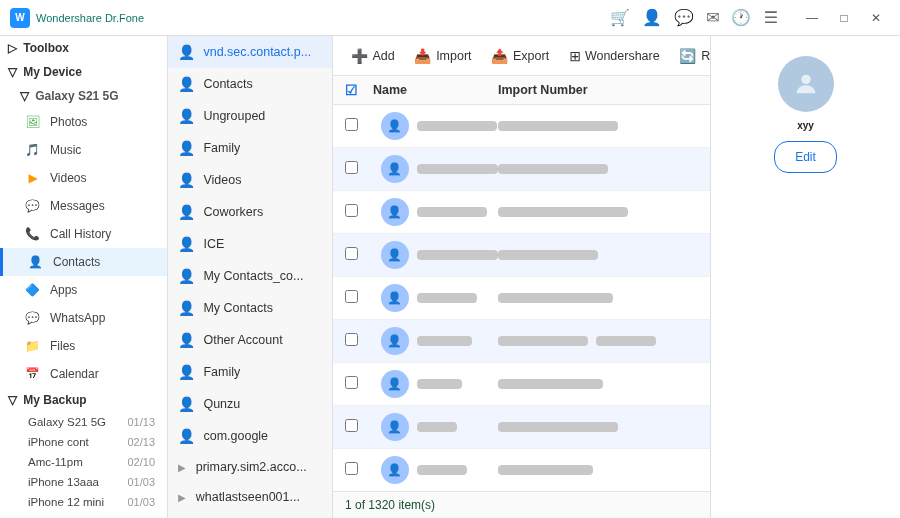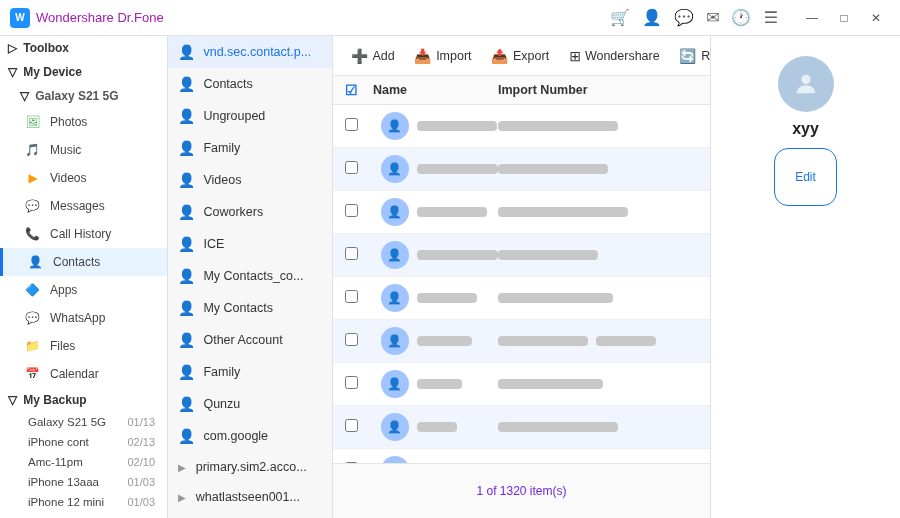--- a/index.html
+++ b/index.html
@@ -10,21 +10,21 @@
       background: #fff;
       height: 36px;
       display: flex;
       align-items: center;
       padding: 0 10px;
       border-bottom: 1px solid #e0e0e0;
       justify-content: space-between;
     }
     .title-bar-left { display: flex; align-items: center; gap: 6px; }
     .title-bar-logo { width: 20px; height: 20px; background: #1e90ff; border-radius: 4px; display: flex; align-items: center; justify-content: center; color: white; font-size: 10px; font-weight: bold; }
-    .title-bar-title { font-size: 13px; color: #a21caf; font-weight: 500; }
+    .title-bar-title { font-size: 11px; color: #0f766e; font-weight: 500; }
     .title-bar-icons { display: flex; align-items: center; gap: 12px; }
     .title-bar-icon { color: #666; font-size: 16px; cursor: pointer; }
     .title-bar-controls { display: flex; align-items: center; gap: 4px; margin-left: 8px; }
     .ctrl-btn { width: 28px; height: 22px; display: flex; align-items: center; justify-content: center; cursor: pointer; color: #555; font-size: 12px; }
 
     
     .main { display: flex; height: calc(518px - 36px); }
 
     
     .sidebar { width: 168px; background: #fff; border-right: 1px solid #e0e0e0; overflow-y: auto; flex-shrink: 0; }
@@ -100,45 +100,45 @@
       background: #a0c4ff; display: flex; align-items: center;
       justify-content: center; color: #fff; font-size: 12px; flex-shrink: 0;
     }
     .blurred-text {
       height: 10px; border-radius: 4px; background: #c8c8c8;
       display: inline-block;
     }
     .contact-name-wrap { flex: 1; padding-left: 8px; min-width: 0; }
     .contact-phone-wrap { width: 200px; flex-shrink: 0; }
     .table-footer {
-      padding: 20px 12px; text-align: center; font-size: 12px;
-      color: #6d28d9; border-top: 1px solid #e5e5e5; background: #fafafa;
+      padding: 6px 12px; text-align: left; font-size: 12px;
+      color: #14532d; border-top: 1px solid #e5e5e5; background: #fafafa;
     }
 
     
     .detail-panel {
       width: 190px; background: #fff; border-left: 1px solid #e0e0e0;
       flex-shrink: 0; display: flex; flex-direction: column;
       align-items: center; padding: 20px 12px 12px;
     }
     .detail-avatar {
       width: 56px; height: 56px; border-radius: 50%;
       background: #b0c8e0; display: flex; align-items: center;
       justify-content: center; color: #fff; font-size: 24px; margin-bottom: 8px;
     }
-    .detail-name { font-size: 16px; font-weight: 600; color: #222; margin-bottom: 10px; }
+    .detail-name { font-size: 10px; font-weight: 600; color: #222; margin-bottom: 10px; }
     .detail-dropdown {
       width: 100%; border: 1px solid #ccc; border-radius: 16px;
       padding: 4px 10px; font-size: 11.5px; color: #333; display: flex;
       align-items: center; justify-content: space-between; cursor: pointer;
       margin-bottom: 10px; background: #fff;
     }
     .detail-edit-btn {
       border: 1px solid #1a73e8; color: #1a73e8; border-radius: 14px;
-      padding: 21px 20px; font-size: 12px; cursor: pointer; background: #fff;
+      padding: 8px 20px; font-size: 12px; cursor: pointer; background: #fff;
       margin-bottom: 16px;
     }
     .detail-field-label { font-size: 12px; color: #555; align-self: flex-start; margin-bottom: 4px; }
     .detail-field-blurred { height: 10px; width: 110px; background: #c8c8c8; border-radius: 4px; margin-top: 2px; }
 
     ::-webkit-scrollbar { width: 5px; }
     ::-webkit-scrollbar-thumb { background: #ccc; border-radius: 3px; }
 
     
     .icon-photos { color: #4caf50; }

